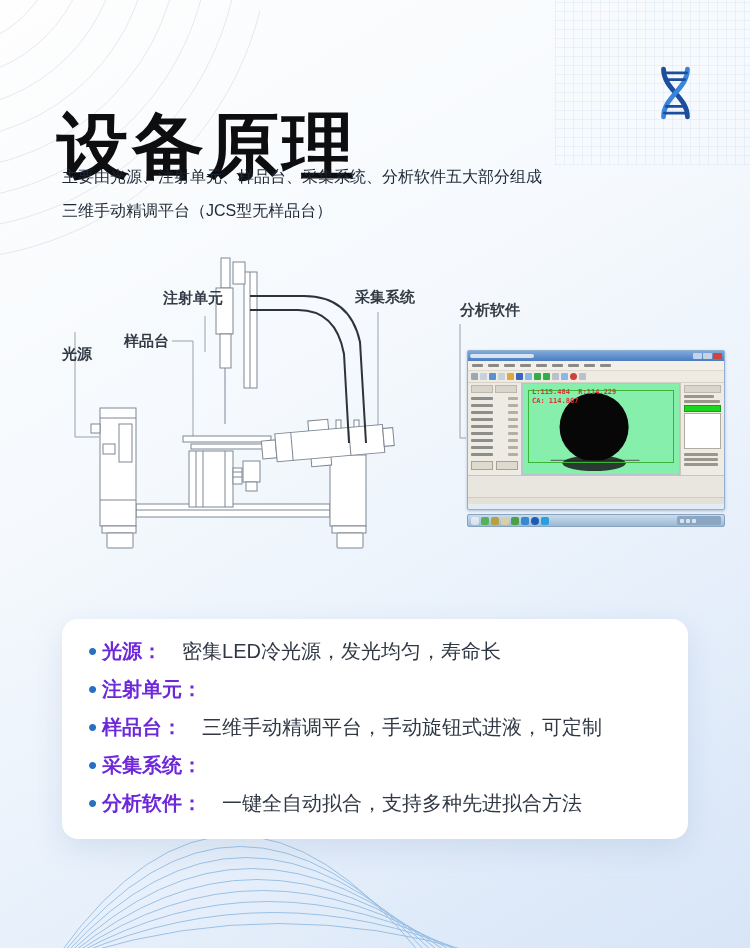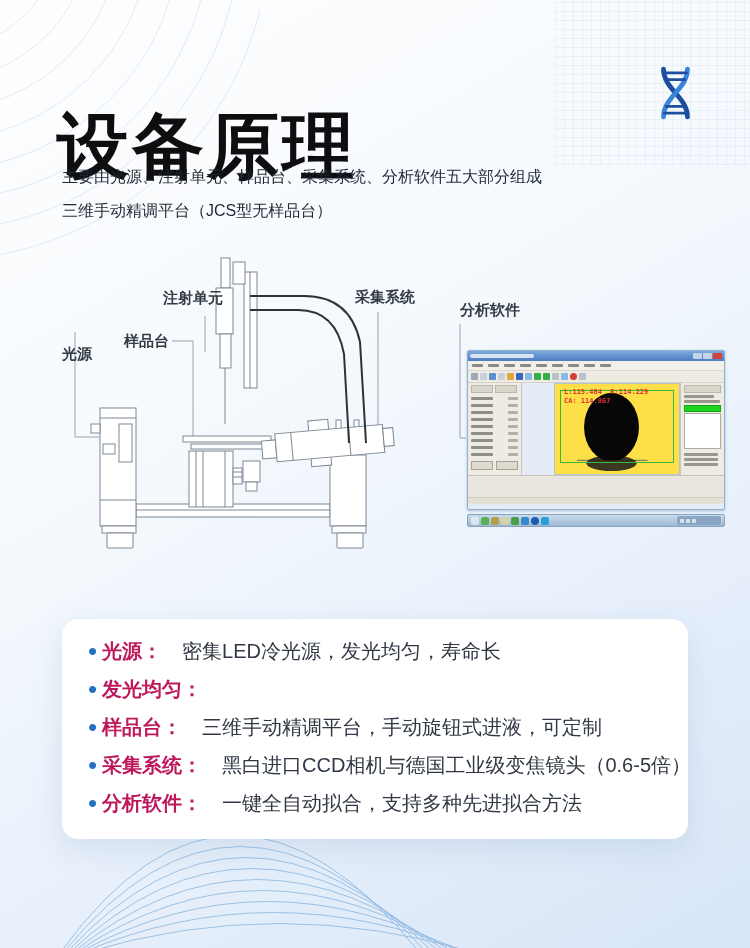--- a/index.html
+++ b/index.html
@@ -37,42 +37,42 @@
   .tb{width:7px;height:7px;border-radius:1px;}
   .wbody{display:flex;height:92px;}
   .lpanel{width:54px;background:#edebe3;border-right:1px solid #c9c5ba;padding:2px 3px;box-sizing:border-box;}
   .ltabs{display:flex;gap:2px;margin-bottom:2px;}
   .ltab{width:20px;height:6px;background:#d9d5ca;border:1px solid #bcb8ad;}
   .lp-row{display:flex;justify-content:space-between;align-items:center;height:7px;}
   .lp-row .b1{width:22px;height:3px;background:#8e8e88;border-radius:1px;}
   .lp-row .b2{width:10px;height:3px;background:#b3afa2;border-radius:1px;}
   .lp-btns{display:flex;gap:3px;margin-top:3px;}
   .lp-btn{width:20px;height:7px;background:#dedacd;border:1px solid #a7a398;}
-  .imgarea{flex:1;background:#fde047;border:1px solid #b6c2ce;position:relative;overflow:hidden;margin-left:32px;}
+  .imgarea{flex:1;background:#86efac;border:1px solid #b6c2ce;position:relative;overflow:hidden;}
   .green-rect{position:absolute;left:5px;right:5px;top:6px;bottom:11px;border:1px solid #3ab53a;}
   .meas{position:absolute;left:9px;top:4px;font-family:"DejaVu Sans Mono",monospace;
     font-size:7px;line-height:9px;color:#dd3333;font-weight:700;white-space:pre;}
   .rpanel{width:44px;background:#edebe3;border-left:1px solid #c9c5ba;padding:2px 3px;box-sizing:border-box;}
   .rp-head{height:6px;background:#d9d5ca;border:1px solid #bcb8ad;margin-bottom:2px;}
   .rp-bar{height:3px;background:#9a968b;border-radius:1px;margin:2px 0;}
   .rp-green{height:5px;background:#1ed51e;border:1px solid #14a014;margin:1px 0;}
   .rp-list{height:34px;background:#ffffff;border:1px solid #b0aca0;}
   .workspace{height:21px;background:#e8e6df;border-top:1px solid #c9c5ba;}
   .statusbar{height:6px;background:#e4e0d6;border-top:1px solid #cfcbc0;}
   .taskbar{position:absolute;left:2px;top:164px;width:258px;height:13px;border:1px solid #86a4c0;border-radius:2px;
     background:linear-gradient(#cadcec,#9db9d3);display:flex;align-items:center;gap:2px;padding:0 3px;box-sizing:border-box;}
   .tk{width:8px;height:8px;border-radius:2px;}
   .tray{margin-left:auto;width:44px;height:9px;background:#8aa6c2;border-radius:2px;display:flex;align-items:center;gap:2px;padding:0 3px;box-sizing:border-box;}
   .tray i{width:4px;height:4px;background:#d6e4f0;border-radius:1px;display:block;}
   
   .card{position:absolute;left:62px;top:619px;width:626px;height:220px;background:#ffffff;
     border-radius:16px;box-shadow:0 10px 30px rgba(120,150,190,.20);padding:17px 0 0 26px;box-sizing:border-box;}
   .feat{display:flex;align-items:baseline;height:38px;font-size:20px;white-space:nowrap;}
   .feat .dot{color:#2470c2;font-size:26px;line-height:1;margin-right:5px;position:relative;top:2px;}
-  .feat .lab{color:#be185d;font-weight:700;margin-right:4px;}
+  .feat .lab{color:#6d28d9;font-weight:700;margin-right:4px;}
   .feat .desc{color:#303844;font-weight:500;margin-left:16px;}
 </style>
 </head>
 <body>
 
 <svg class="arc-decor" style="left:0;top:0;" width="260" height="340" viewBox="0 0 260 340">
   <g fill="none" stroke="#c6d1e0" stroke-width="1" opacity="0.45">
     <circle cx="-60" cy="-70" r="120"></circle>
       <circle cx="-60" cy="-70" r="150"></circle>
     <circle cx="-60" cy="-70" r="180"></circle>
@@ -316,30 +316,29 @@
 </div>
 
 <div class="card">
   <div class="feat">
     <span class="dot">•</span>
     <span class="lab">光源：</span>
     <span class="desc">密集LED冷光源，发光均匀，寿命长</span>
   </div>
   <div class="feat">
     <span class="dot">•</span>
-    <span class="lab">发光均匀：</span>
+    <span class="lab">注射单元：</span>
   </div>
   <div class="feat">
     <span class="dot">•</span>
     <span class="lab">样品台：</span>
     <span class="desc">三维手动精调平台，手动旋钮式进液，可定制</span>
   </div>
   <div class="feat">
     <span class="dot">•</span>
     <span class="lab">采集系统：</span>
-    <span class="desc">黑白进口CCD相机与德国工业级变焦镜头（0.6-5倍）</span>
   </div>
   <div class="feat">
     <span class="dot">•</span>
     <span class="lab">分析软件：</span>
     <span class="desc">一键全自动拟合，支持多种先进拟合方法</span>
   </div>
 </div>
 
 </body></html>

